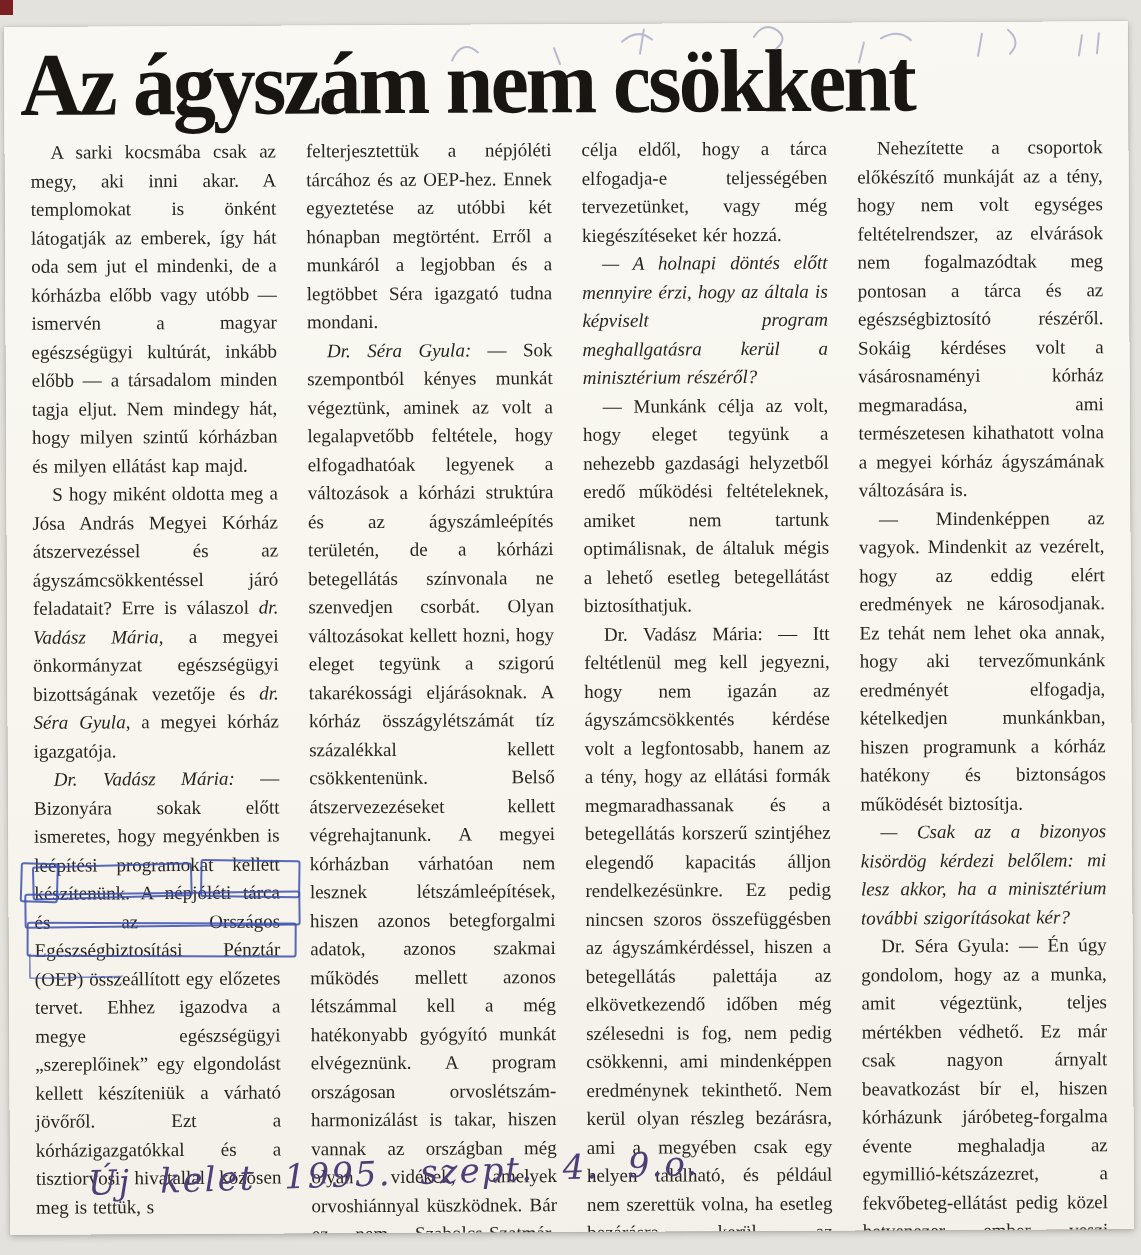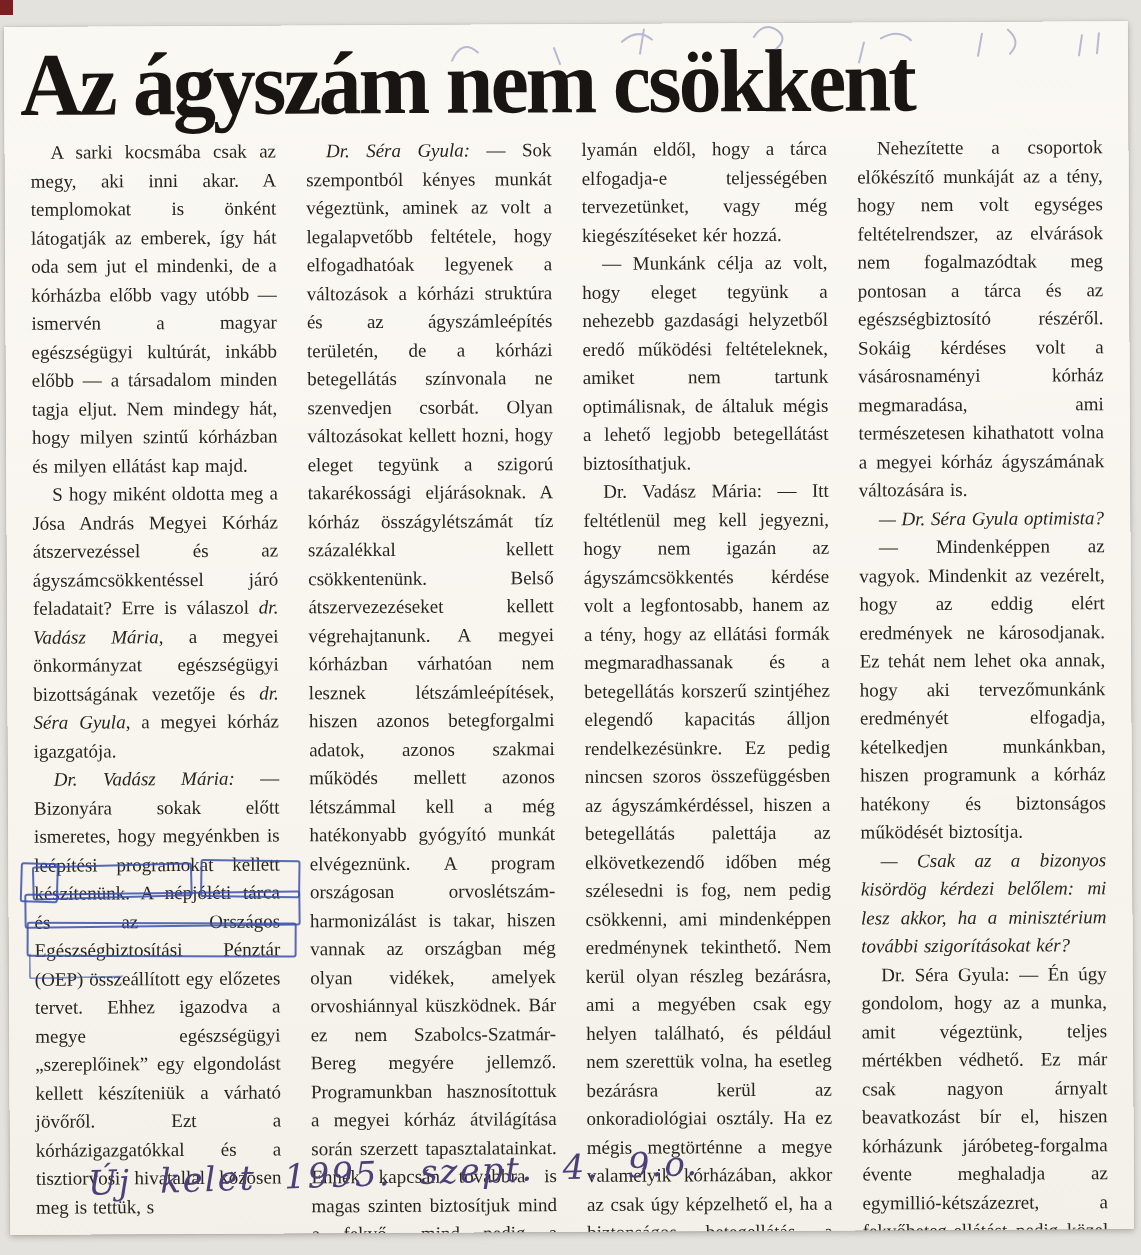--- a/index.html
+++ b/index.html
@@ -79,30 +79,31 @@
     <path d="M648,30 l-3,20 m20,-22 l-2,20"></path>
   </svg>
 
   <div class="columns">
       <div class="col">
         <p class="para indent"><span>A sarki kocsmába csak az megy, aki inni akar. A templomokat is önként látogatják az emberek, így hát oda sem jut el mindenki, de a kórházba előbb vagy utóbb — ismervén a magyar egészségügyi kultúrát, inkább előbb — a társadalom minden tagja eljut. Nem mindegy hát, hogy milyen szintű kórházban és milyen ellátást kap majd.</span></p>
         <p class="para indent"><span>S hogy miként oldotta meg a Jósa András Megyei Kórház átszervezéssel és az ágyszámcsökkentéssel járó feladatait? Erre is válaszol </span><span class="it">dr. Vadász Mária</span><span>, a megyei önkormányzat egészségügyi bizottságának vezetője és </span><span class="it">dr. Séra Gyula</span><span>, a megyei kórház igazgatója.</span></p>
         <p class="para indent"><span class="it">Dr. Vadász Mária:</span><span> — Bizonyára sokak előtt ismeretes, hogy megyénkben is leépítési programokat kellett készítenünk. A népjóléti tárca és az Országos Egészségbiztosítási Pénztár (OEP) összeállított egy előzetes tervet. Ehhez igazodva a megye egészségügyi „szereplőinek” egy elgondolást kellett készíteniük a várható jövőről. Ezt a kórházigazgatókkal és a tisztiorvosi hivatallal közösen meg is tettük, s</span></p>
       </div>
       <div class="col">
+        <p class="para"><span>felterjesztettük a népjóléti tárcához és az OEP-hez. Ennek egyeztetése az utóbbi két hónapban megtörtént. Erről a munkáról a legjobban és a legtöbbet Séra igazgató tudna mondani.</span></p>
         <p class="para indent"><span class="it">Dr. Séra Gyula:</span><span> — Sok szempontból kényes munkát végeztünk, aminek az volt a legalapvetőbb feltétele, hogy elfogadhatóak legyenek a változások a kórházi struktúra és az ágyszámleépítés területén, de a kórházi betegellátás színvonala ne szenvedjen csorbát. Olyan változásokat kellett hozni, hogy eleget tegyünk a szigorú takarékossági eljárásoknak. A kórház összágylétszámát tíz százalékkal kellett csökkentenünk. Belső átszervezezéseket kellett végrehajtanunk. A megyei kórházban várhatóan nem lesznek létszámleépítések, hiszen azonos betegforgalmi adatok, azonos szakmai működés mellett azonos létszámmal kell a még hatékonyabb gyógyító munkát elvégeznünk. A program országosan orvoslétszám-harmonizálást is takar, hiszen vannak az országban még olyan vidékek, amelyek orvoshiánnyal küszködnek. Bár ez nem Szabolcs-Szatmár-Bereg megyére jellemző. Programunkban hasznosítottuk a megyei kórház átvilágítása során szerzett tapasztalatainkat. Ennek kapcsán továbbra is magas szinten biztosítjuk mind a fekvő-, mind pedig a járóbeteg-ellátás színvonalát. A holnapi nap fo-</span></p>
       </div>
       <div class="col">
-        <p class="para"><span>lyamán eldől, hogy a tárca elfogadja-e teljességében tervezetünket, vagy még kiegészítéseket kér hozzá.</span></p>
-        <p class="para indent"><span>— Munkánk célja az volt, hogy eleget tegyünk a nehezebb gazdasági helyzetből eredő működési feltételeknek, amiket nem tartunk optimálisnak, de általuk mégis a lehető legjobb betegellátást biztosíthatjuk.</span></p>
+        <p class="para"><span>célja eldől, hogy a tárca elfogadja-e teljességében tervezetünket, vagy még kiegészítéseket kér hozzá.</span></p>
+        <p class="para indent"><span class="it">— A holnapi döntés előtt mennyire érzi, hogy az általa is képviselt program meghallgatásra kerül a minisztérium részéről?</span></p>
+        <p class="para indent"><span>— Munkánk célja az volt, hogy eleget tegyünk a nehezebb gazdasági helyzetből eredő működési feltételeknek, amiket nem tartunk optimálisnak, de általuk mégis a lehető esetleg betegellátást biztosíthatjuk.</span></p>
         <p class="para indent"><span>Dr. Vadász Mária: — Itt feltétlenül meg kell jegyezni, hogy nem igazán az ágyszámcsökkentés kérdése volt a legfontosabb, hanem az a tény, hogy az ellátási formák megmaradhassanak és a betegellátás korszerű szintjéhez elegendő kapacitás álljon rendelkezésünkre. Ez pedig nincsen szoros összefüggésben az ágyszámkérdéssel, hiszen a betegellátás palettája az elkövetkezendő időben még szélesedni is fog, nem pedig csökkenni, ami mindenképpen eredménynek tekinthető. Nem kerül olyan részleg bezárásra, ami a megyében csak egy helyen található, és például nem szerettük volna, ha esetleg bezárásra kerül az onkoradiológiai osztály. Ha ez mégis megtörténne a megye valamelyik kórházában, akkor az csak úgy képzelhető el, ha a biztonságos betegellátás a megye másik kórházában biztosítha-</span></p>
       </div>
       <div class="col">
         <p class="para indent"><span>Nehezítette a csoportok előkészítő munkáját az a tény, hogy nem volt egységes feltételrendszer, az elvárások nem fogalmazódtak meg pontosan a tárca és az egészségbiztosító részéről. Sokáig kérdéses volt a vásárosnaményi kórház megmaradása, ami természetesen kihathatott volna a megyei kórház ágyszámának változására is.</span></p>
-        <p class="para indent"><span class="it">— Dr. Séra Gyula optimista?</span></p>
         <p class="para indent"><span>— Mindenképpen az vagyok. Mindenkit az vezérelt, hogy az eddig elért eredmények ne károsodjanak. Ez tehát nem lehet oka annak, hogy aki tervezőmunkánk eredményét elfogadja, kételkedjen munkánkban, hiszen programunk a kórház hatékony és biztonságos működését biztosítja.</span></p>
         <p class="para indent"><span class="it">— Csak az a bizonyos kisördög kérdezi belőlem: mi lesz akkor, ha a minisztérium további szigorításokat kér?</span></p>
         <p class="para indent"><span>Dr. Séra Gyula: — Én úgy gondolom, hogy az a munka, amit végeztünk, teljes mértékben védhető. Ez már csak nagyon árnyalt beavatkozást bír el, hiszen kórházunk járóbeteg-forgalma évente meghaladja az egymillió-kétszázezret, a fekvőbeteg-ellátást pedig közel hetvenezer ember veszi igénybe. E számok tükrében állíthatom, hogy ágyszámunkat egy határon túl már tovább sorvasztani nem lehet.</span></p>
       </div>
     </div>
 
   <div class="pen-annotation">
     <div class="pen-box pb1b"></div>
     <div class="pen-box pb1"></div>
     <div class="pen-box pb2"></div>

